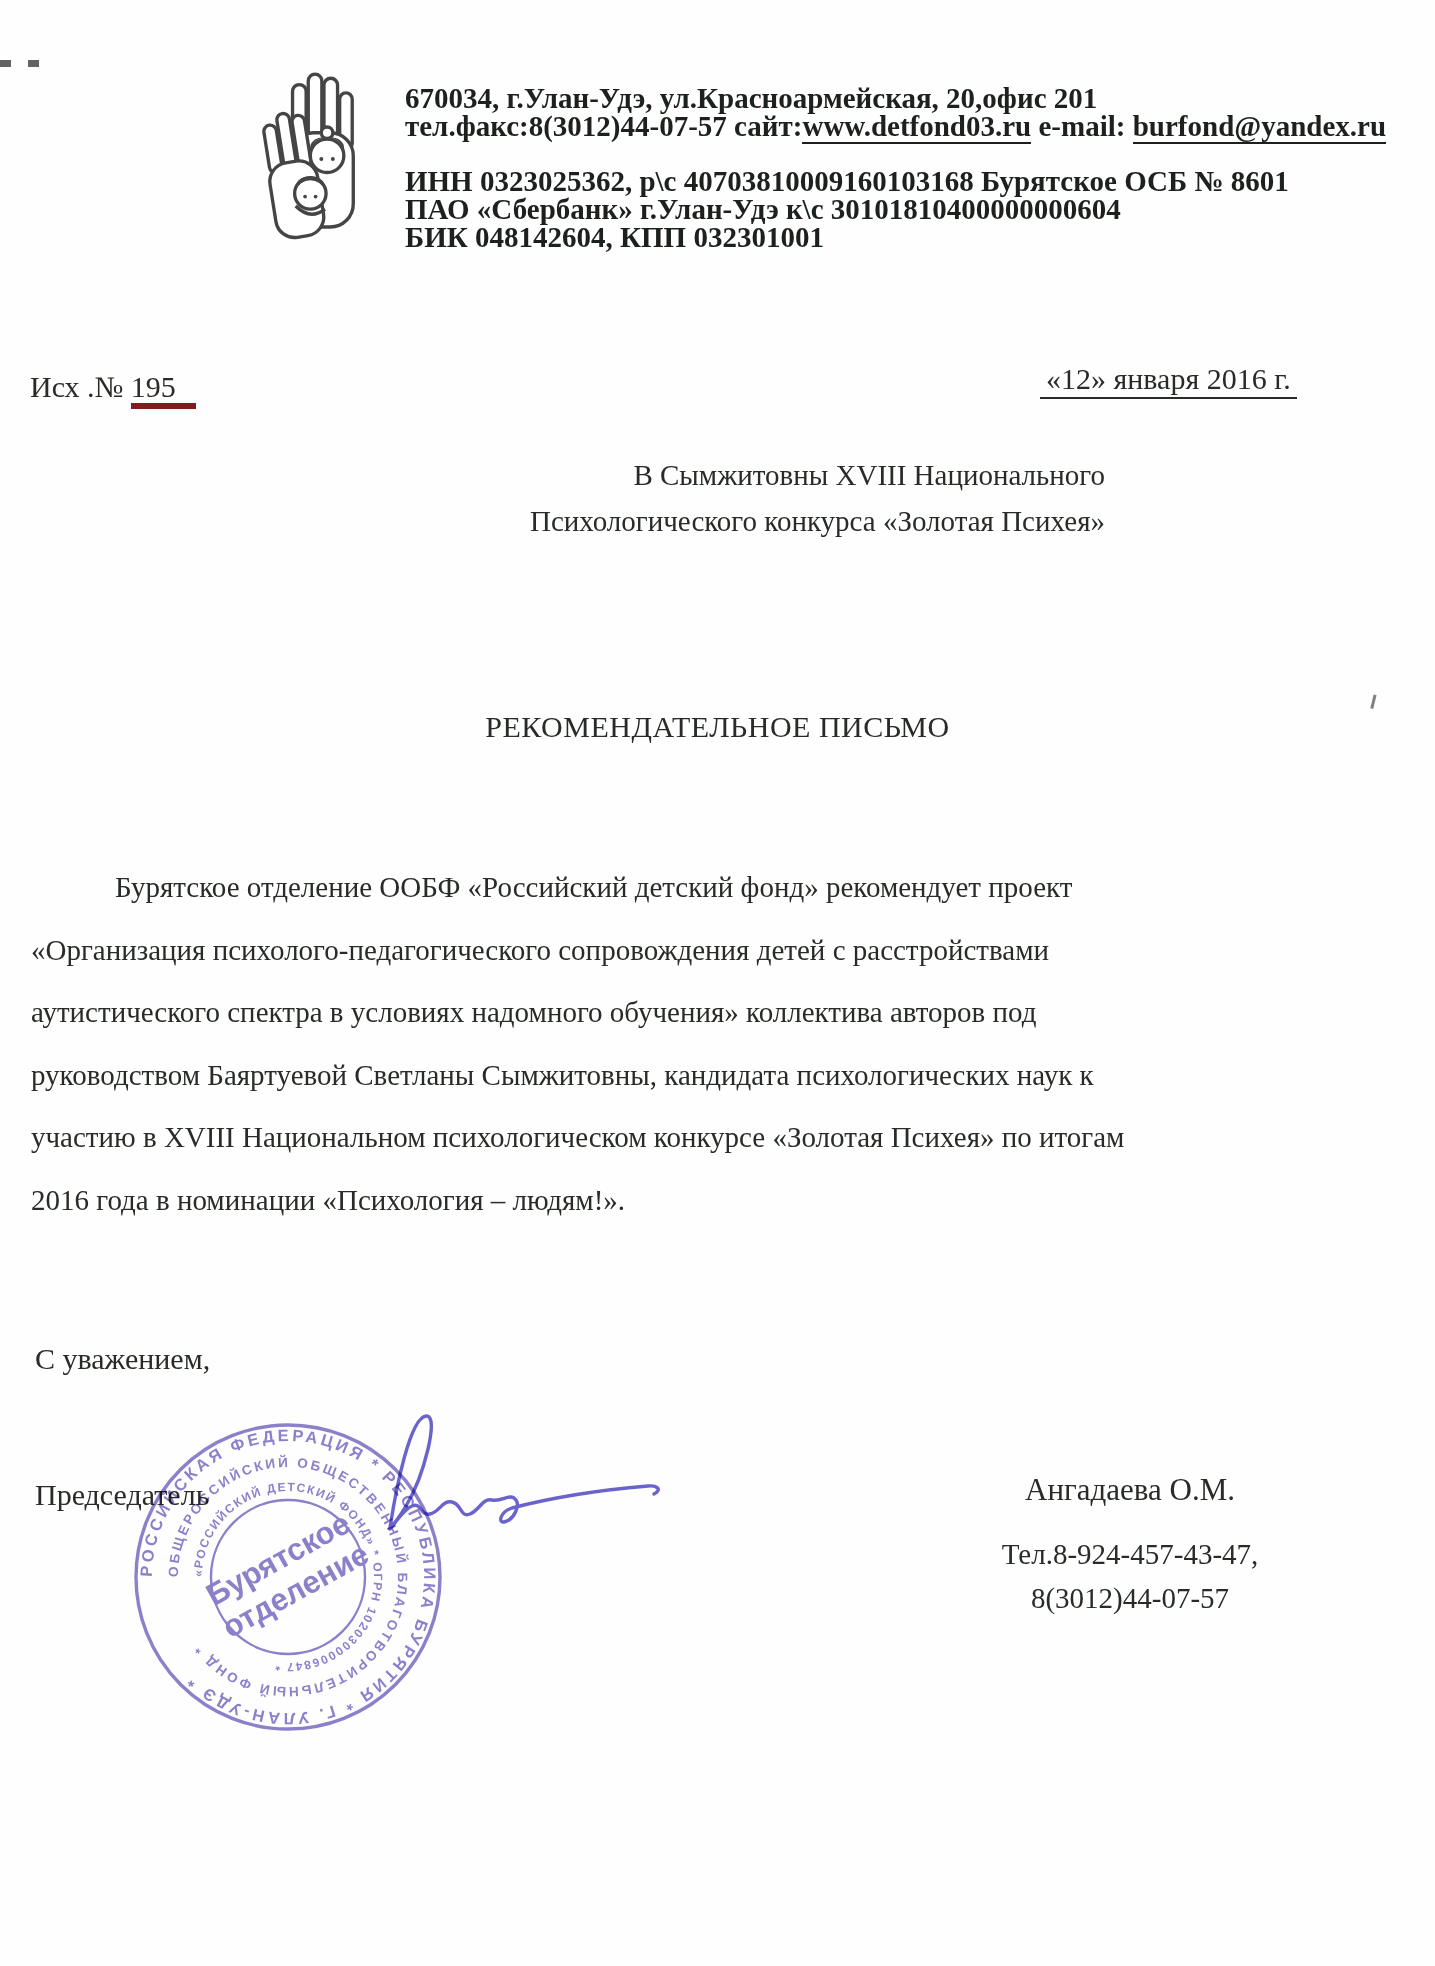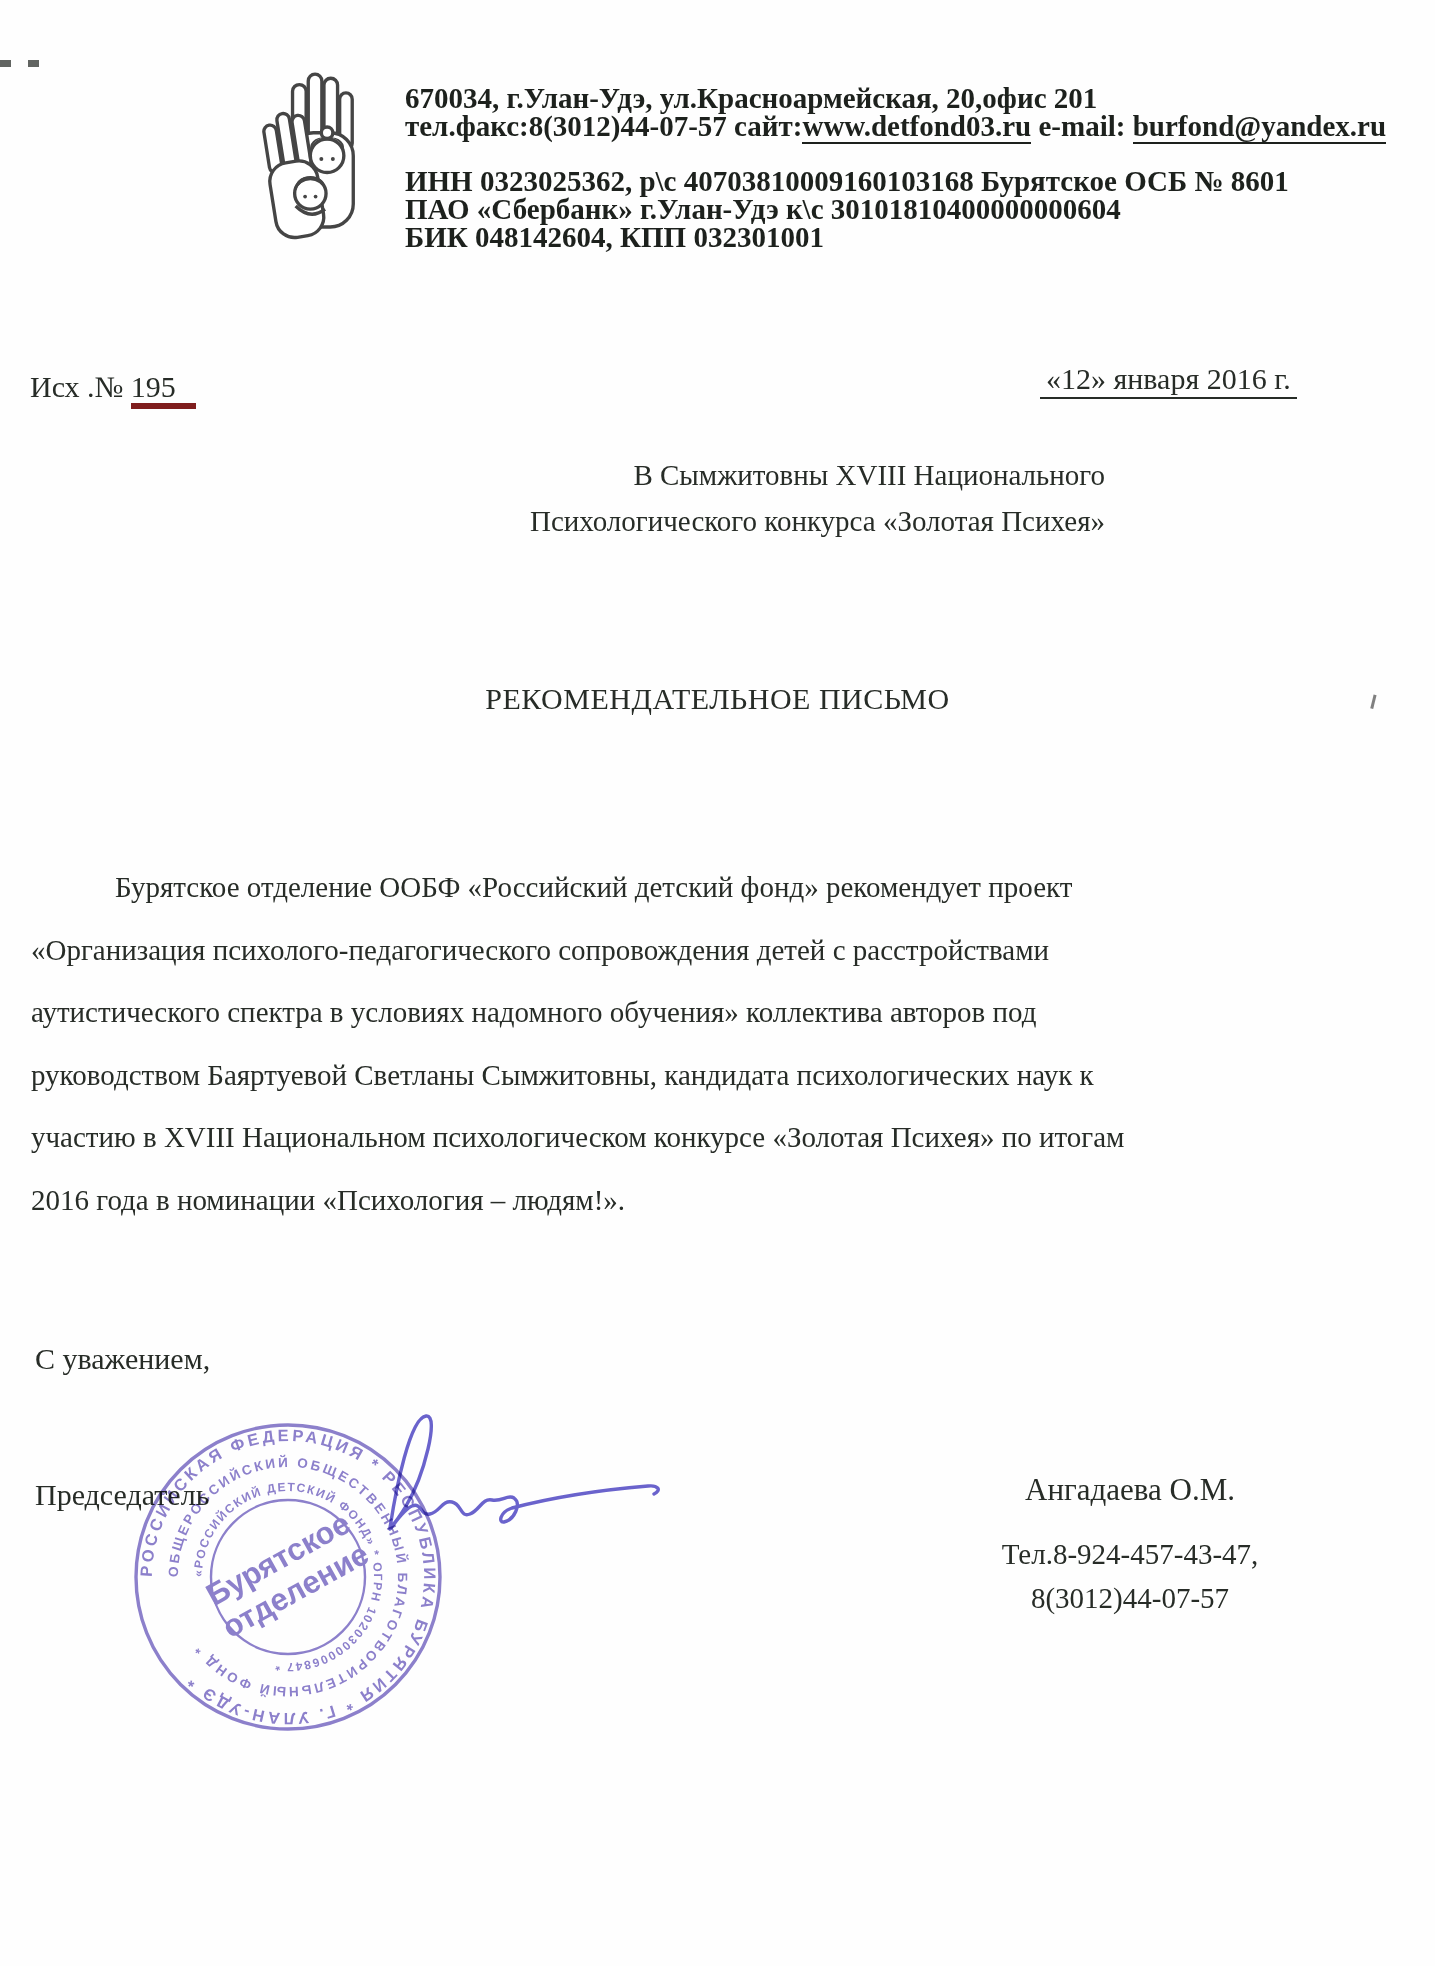--- a/index.html
+++ b/index.html
@@ -88,21 +88,21 @@
 
   <div class="abs ref" style="left:30px;top:370px;"><span>Исх .№ </span><span class="num-underline">195</span></div>
 
   <div class="abs ref" style="left:1040px;top:362px;"><span class="date-underline">«12» января 2016 г.</span></div>
 
   <div class="abs addr" style="right:330px;top:452px;">
     <div>В Сымжитовны XVIII Национального</div>
     <div>Психологического конкурса «Золотая Психея»</div>
   </div>
 
-  <div class="abs title" style="left:0;top:682px;width:1435px;text-align:center;">РЕКОМЕНДАТЕЛЬНОЕ ПИСЬМО</div>
+  <div class="abs title" style="left:0;top:710px;width:1435px;text-align:center;">РЕКОМЕНДАТЕЛЬНОЕ ПИСЬМО</div>
 
   <div class="abs" style="left:31px;top:856px;width:1380px;">
     <div class="body-line indent">Бурятское отделение ООБФ «Российский детский фонд» рекомендует проект</div>
     <div class="body-line">«Организация психолого-педагогического сопровождения детей с расстройствами</div>
     <div class="body-line">аутистического спектра в условиях надомного обучения» коллектива авторов под</div>
     <div class="body-line">руководством Баяртуевой Светланы Сымжитовны, кандидата психологических наук к</div>
     <div class="body-line">участию в XVIII Национальном психологическом конкурсе «Золотая Психея» по итогам</div>
     <div class="body-line">2016 года в номинации «Психология – людям!».</div>
   </div>
 

